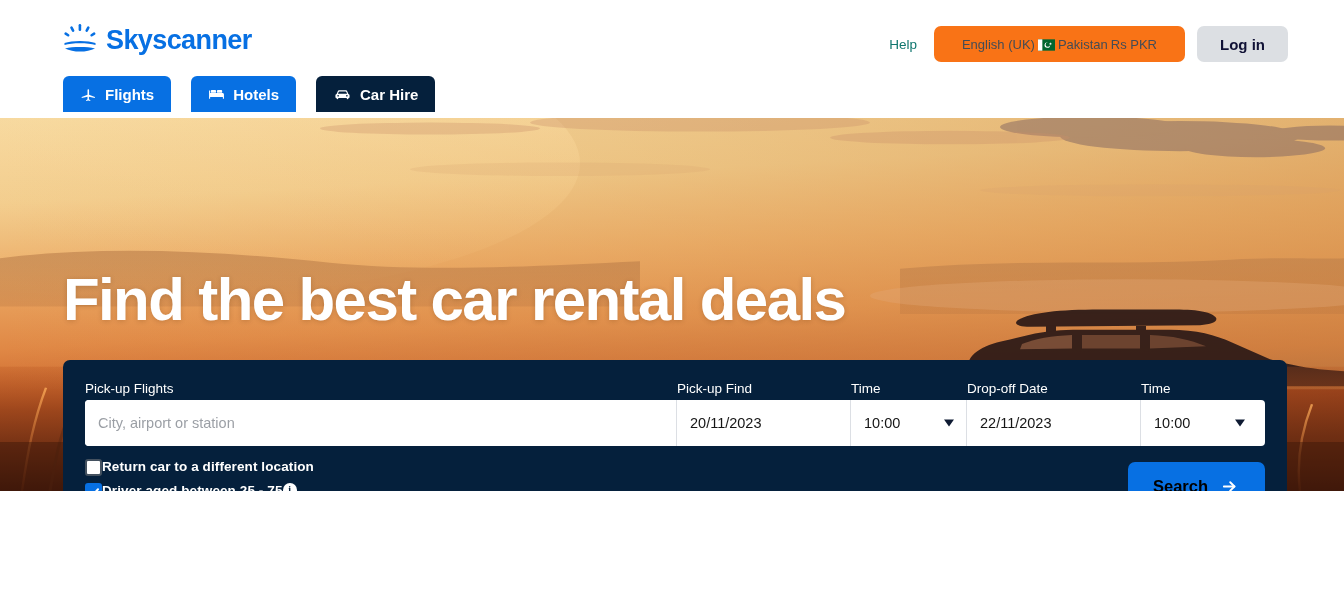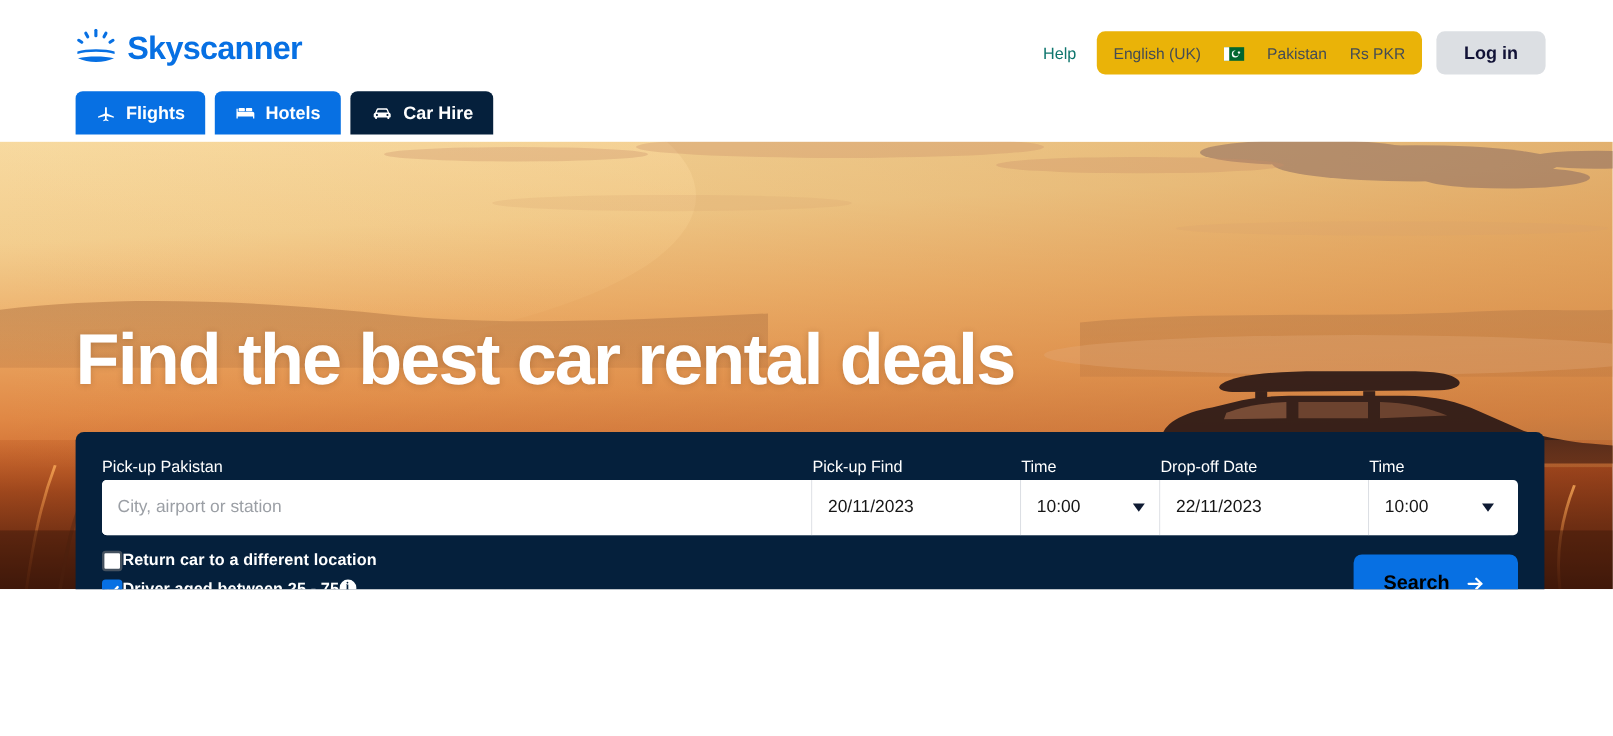--- a/index.html
+++ b/index.html
@@ -57,25 +57,25 @@
   .help-link {
     font-size: 13.5px;
     color: #0f766e;
     text-decoration: none;
     margin-right: 5px;
   }
 
   .locale-pill {
     display: flex;
     align-items: center;
-    gap: 19px;
-    background: #eab308;
+    gap: 3px;
+    background: #f97316;
     border-radius: 7px;
     height: 36px;
-    padding: 0 14px;
+    padding: 0 28px;
     font-size: 13px;
     color: #444c55;
     white-space: nowrap;
   }
   .flag {
     width: 17px;
     height: 12px;
     display: inline-block;
     vertical-align: middle;
   }
@@ -93,21 +93,21 @@
     cursor: pointer;
   }
 
   
   .navtabs {
     position: absolute;
     left: 63px;
     bottom: 0;
     display: flex;
     align-items: flex-end;
-    gap: 8px;
+    gap: 20px;
   }
   .tab {
     display: flex;
     align-items: center;
     gap: 8px;
     height: 36px;
     padding: 0 17px;
     border-radius: 6px 6px 0 0;
     background: #0770e3;
     color: #ffffff;
@@ -472,21 +472,21 @@
       </g>
 
       <rect x="0" y="430" width="1344" height="65" fill="#3a1609" opacity="0.45"></rect>
     </svg>
 
     <div class="hero-title">Find the best car rental deals</div>
 
     <div class="search-panel">
 
       <div class="field-labels">
-        <div class="field-label w-loc">Pick-up Pakistan</div>
+        <div class="field-label w-loc">Pick-up Flights</div>
         <div class="field-label w-date">Pick-up Find</div>
         <div class="field-label w-time">Time</div>
         <div class="field-label w-date">Drop-off Date</div>
         <div class="field-label w-time">Time</div>
       </div>
 
       <div class="inputs-row">
 
         <div class="cell w-loc">
           <input class="loc-input" type="text" placeholder="City, airport or station" style="">

